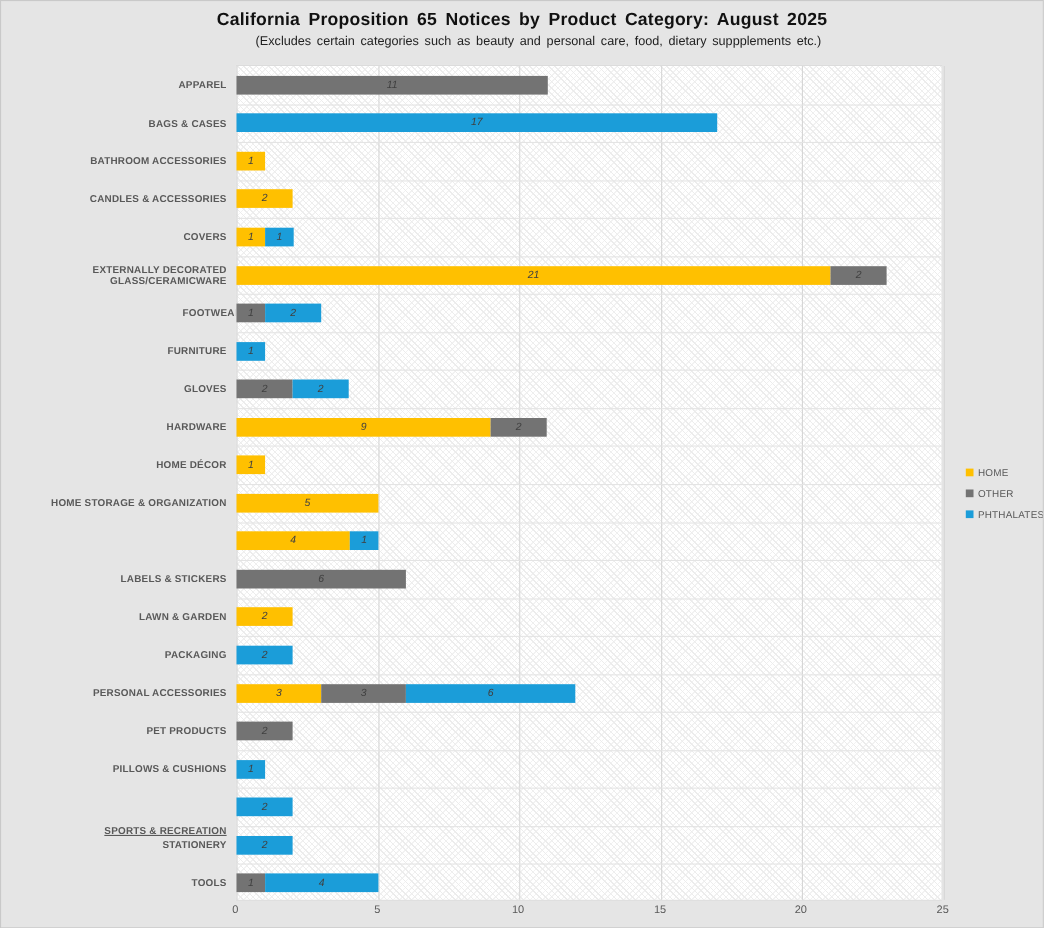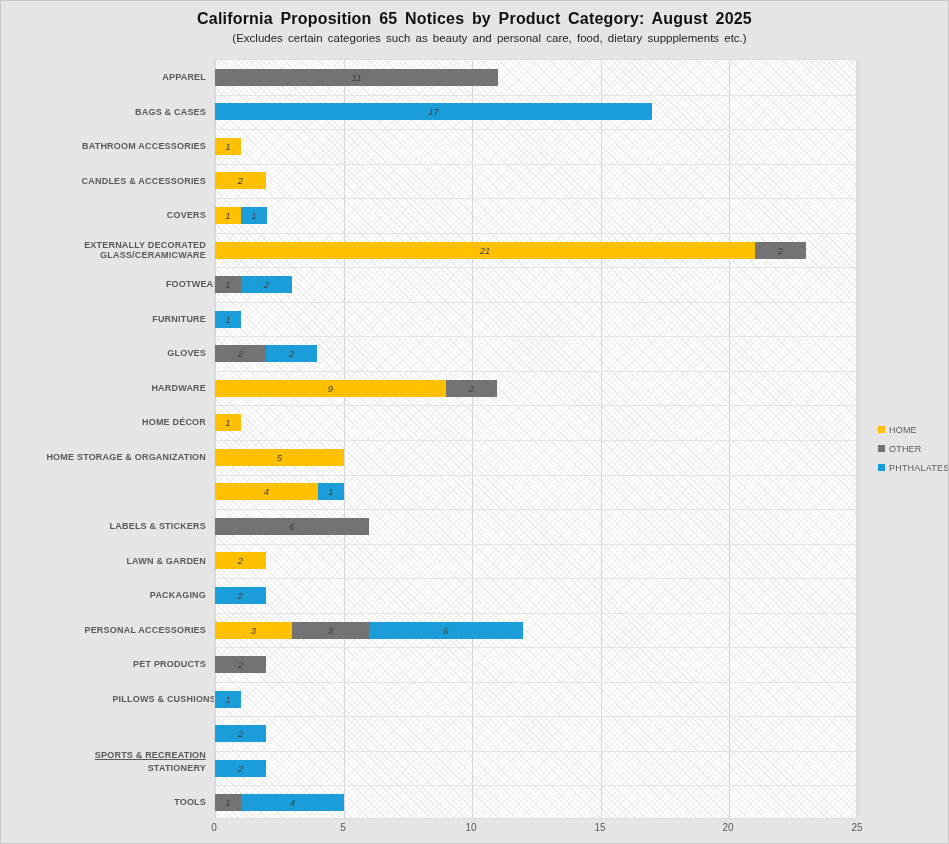--- a/index.html
+++ b/index.html
@@ -72,21 +72,21 @@
       <div class="cat-label" style="top: 242px; height: 35px;">FURNITURE</div>
       <div class="cat-label" style="top: 276px; height: 35px;">GLOVES</div>
       <div class="cat-label" style="top: 311px; height: 35px;">HARDWARE</div>
       <div class="cat-label" style="top: 345px; height: 35px;">HOME DÉCOR</div>
       <div class="cat-label" style="top: 380px; height: 35px;">HOME STORAGE &amp; ORGANIZATION</div>
       <div class="cat-label" style="top: 449px; height: 35px;">LABELS &amp; STICKERS</div>
       <div class="cat-label" style="top: 484px; height: 35px;">LAWN &amp; GARDEN</div>
       <div class="cat-label" style="top: 518px; height: 35px;">PACKAGING</div>
       <div class="cat-label" style="top: 587px; height: 35px;">PET PRODUCTS</div>
       <div class="cat-label" style="top: 553px; height: 35px;">PERSONAL ACCESSORIES</div>
-      <div class="cat-label" style="top: 622px; height: 35px; padding-left: 10px;">PILLOWS &amp; CUSHIONS</div>
+      <div class="cat-label" style="top: 622px; height: 35px;">PILLOWS &amp; CUSHIONS</div>
       <div class="cat-label" style="top: 678px; height: 35px; text-decoration: underline;">SPORTS &amp; RECREATION</div>
       <div class="cat-label" style="top: 691px; height: 35px;">STATIONERY</div>
       <div class="cat-label" style="top: 725px; height: 35px;">TOOLS</div>
     </div>
 
   <div class="plot">
       <div class="vgrid" style="left: 0px;"></div>
       <div class="vgrid" style="left: 129px;"></div>
       <div class="vgrid" style="left: 257px;"></div>
       <div class="vgrid" style="left: 386px;"></div>

